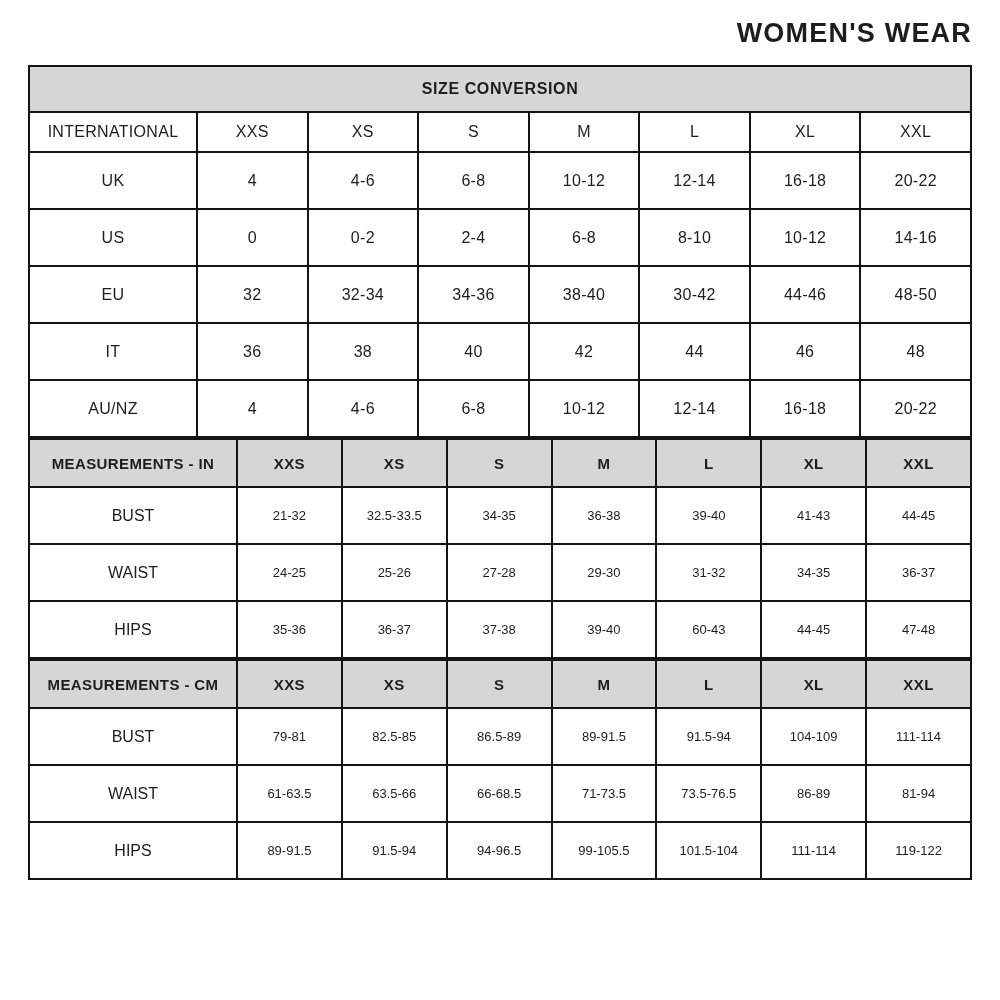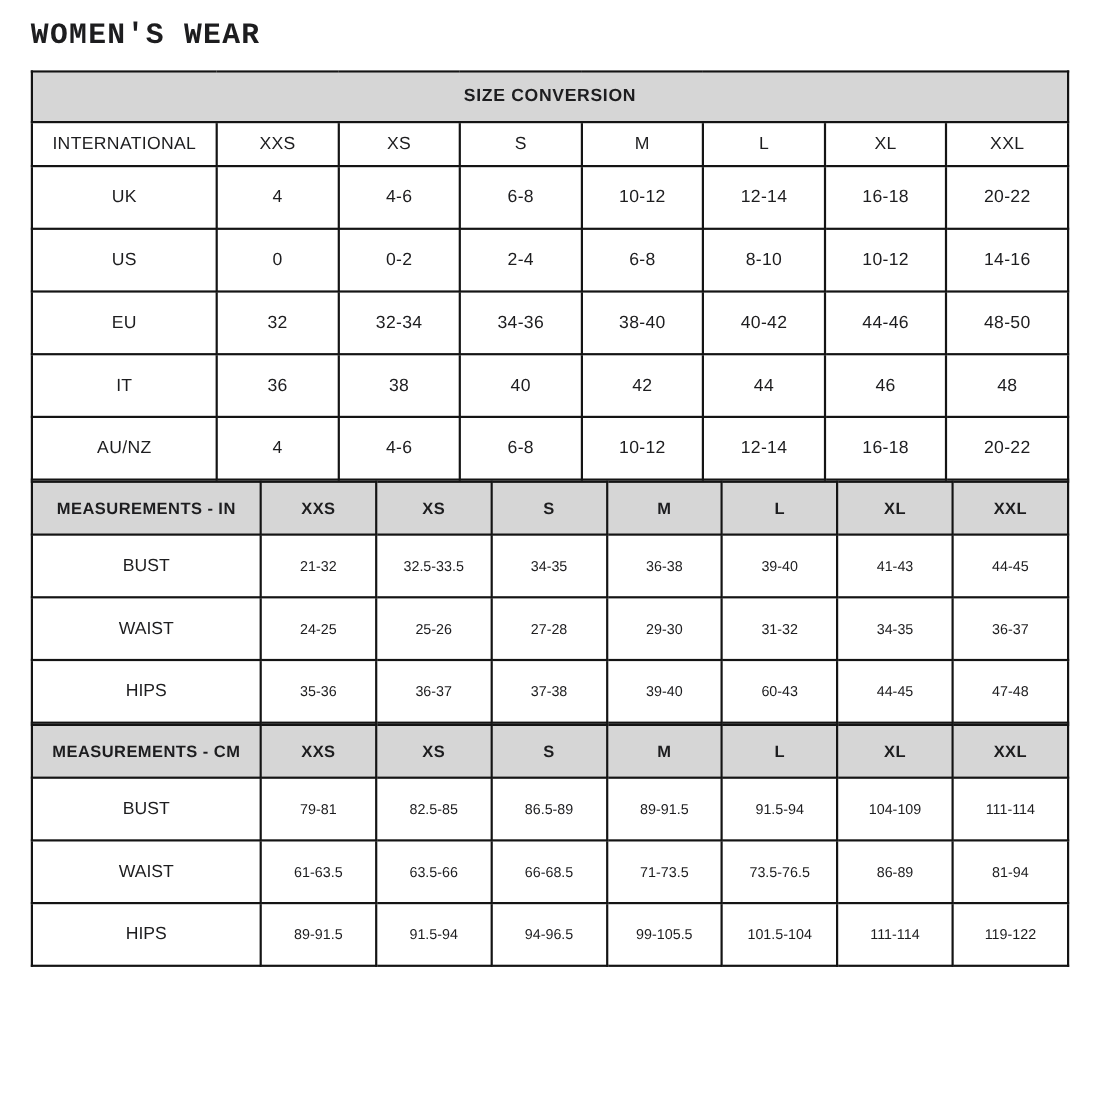--- a/index.html
+++ b/index.html
@@ -6,26 +6,25 @@
   html, body {
     margin: 0;
     padding: 0;
     background: #ffffff;
     width: 1000px;
     font-family: "Liberation Sans", sans-serif;
     color: #1d1d1f;
   }
   .page { width: 1000px; padding: 10px 28px 18px; }
   .title {
-    text-align: left;
+    text-align: right;
     font-size: 27px;
     font-weight: 700;
     letter-spacing: 1.2px;
     margin: 8px 0 16px;
-    font-family: Liberation Mono, monospace;
   }
   table {
     width: 100%;
     border-collapse: collapse;
     table-layout: fixed;
   }
   td {
     border: 2px solid #141414;
     text-align: center;
     vertical-align: middle;
@@ -104,21 +103,21 @@
       <td>8-10</td>
       <td>10-12</td>
       <td>14-16</td>
     </tr>
     <tr>
       <td class="rlabel">EU</td>
       <td>32</td>
       <td>32-34</td>
       <td>34-36</td>
       <td>38-40</td>
-      <td>40-42</td>
+      <td>30-42</td>
       <td>44-46</td>
       <td>48-50</td>
     </tr>
     <tr>
       <td class="rlabel">IT</td>
       <td>36</td>
       <td>38</td>
       <td>40</td>
       <td>42</td>
       <td>44</td>

